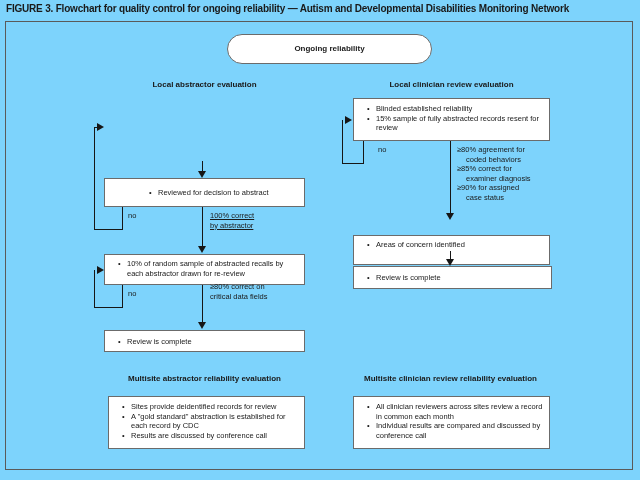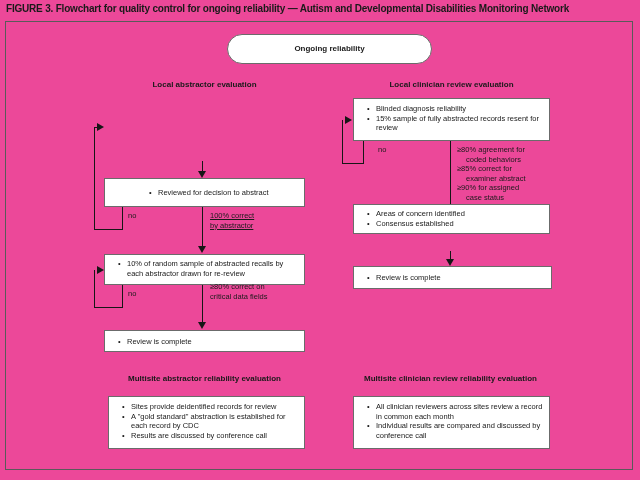--- a/index.html
+++ b/index.html
@@ -1,18 +1,18 @@
 <!DOCTYPE html>
 <html><head>
 <meta charset="utf-8">
 <style>
   * { margin:0; padding:0; box-sizing:border-box; }
   html,body { width:640px; height:480px; background:#fff; }
   body { font-family:"Liberation Sans","DejaVu Sans",sans-serif; color:#1a1a1a; }
-  .page { position:relative; width:640px; height:480px; background:#ec4899; overflow:hidden; }
+  .page { position:relative; width:640px; height:480px; background:#7dd3fc; overflow:hidden; }
   .fig-title { position:absolute; left:6px; top:3px; width:630px; font-size:10px; font-weight:bold; letter-spacing:-0.2px; }
   .frame { position:absolute; left:5px; top:21px; width:628px; height:449px; border:1.5px solid #5a5a5a; }
   .box { position:absolute; border:1px solid #6b6b6b; background:#fff; font-size:7.5px; line-height:9.5px; padding:5px 6px 2px 12px; }
   .box.center { text-align:center; font-weight:bold; font-size:8px; padding:0; display:flex; align-items:center; justify-content:center; }
   .hdg { position:absolute; font-size:8px; font-weight:bold; text-align:center; line-height:10px; }
   .li { position:relative; padding-left:10px; }
   .li::before { content:"\2022"; position:absolute; left:1px; top:0; }
   .li.sub { padding-left:14px; }
   .li.sub::before { content:""; }
   .vline { position:absolute; width:1px; background:#161616; }
@@ -75,44 +75,43 @@
   <div class="vline" style="left:202px; top:285px; height:38px;"></div>
   <div class="ah-down" style="left:198px; top:322px;"></div>
 
   <div class="box" style="left:104px; top:330px; width:201px; height:22px; padding-top:6px;">
     <div class="li">Review is complete</div>
   </div>
 
   <div class="hdg" style="left:353px; top:80px; width:197px;">Local clinician review evaluation</div>
 
   <div class="box" style="left:353px; top:98px; width:197px; height:43px;">
-    <div class="li">Blinded diagnosis reliability</div>
+    <div class="li">Blinded established reliability</div>
     <div class="li">15% sample of fully abstracted records resent for review</div>
   </div>
 
   <div class="vline" style="left:363px; top:141px; height:22px;"></div>
   <div class="hline" style="left:342px; top:163px; width:22px;"></div>
   <div class="vline" style="left:342px; top:120px; height:44px;"></div>
   <div class="ah-right" style="left:345px; top:116px;"></div>
   <div class="lbl" style="left:378px; top:145px;">no</div>
 
   <div class="lbl" style="left:457px; top:145px; width:96px;">
     <div>≥80% agreement for</div>
     <div class="crit-ind">coded behaviors</div>
     <div>≥85% correct for</div>
-    <div class="crit-ind">examiner abstract</div>
+    <div class="crit-ind">examiner diagnosis</div>
     <div>≥90% for assigned</div>
     <div class="crit-ind">case status</div>
   </div>
   <div class="vline" style="left:450px; top:141px; height:73px;"></div>
   <div class="ah-down" style="left:446px; top:213px;"></div>
 
-  <div class="box" style="left:353px; top:204px; width:197px; height:30px; padding-top:4px;">
+  <div class="box" style="left:353px; top:235px; width:197px; height:30px; padding-top:4px;">
     <div class="li">Areas of concern identified</div>
-    <div class="li">Consensus established</div>
   </div>
 
   <div class="vline" style="left:450px; top:251px; height:9px;"></div>
   <div class="ah-down" style="left:446px; top:259px;"></div>
 
   <div class="box" style="left:353px; top:266px; width:199px; height:23px; padding-top:6px;">
     <div class="li">Review is complete</div>
   </div>
 
   <div class="hdg" style="left:102px; top:374px; width:205px;">Multisite abstractor reliability evaluation</div>

